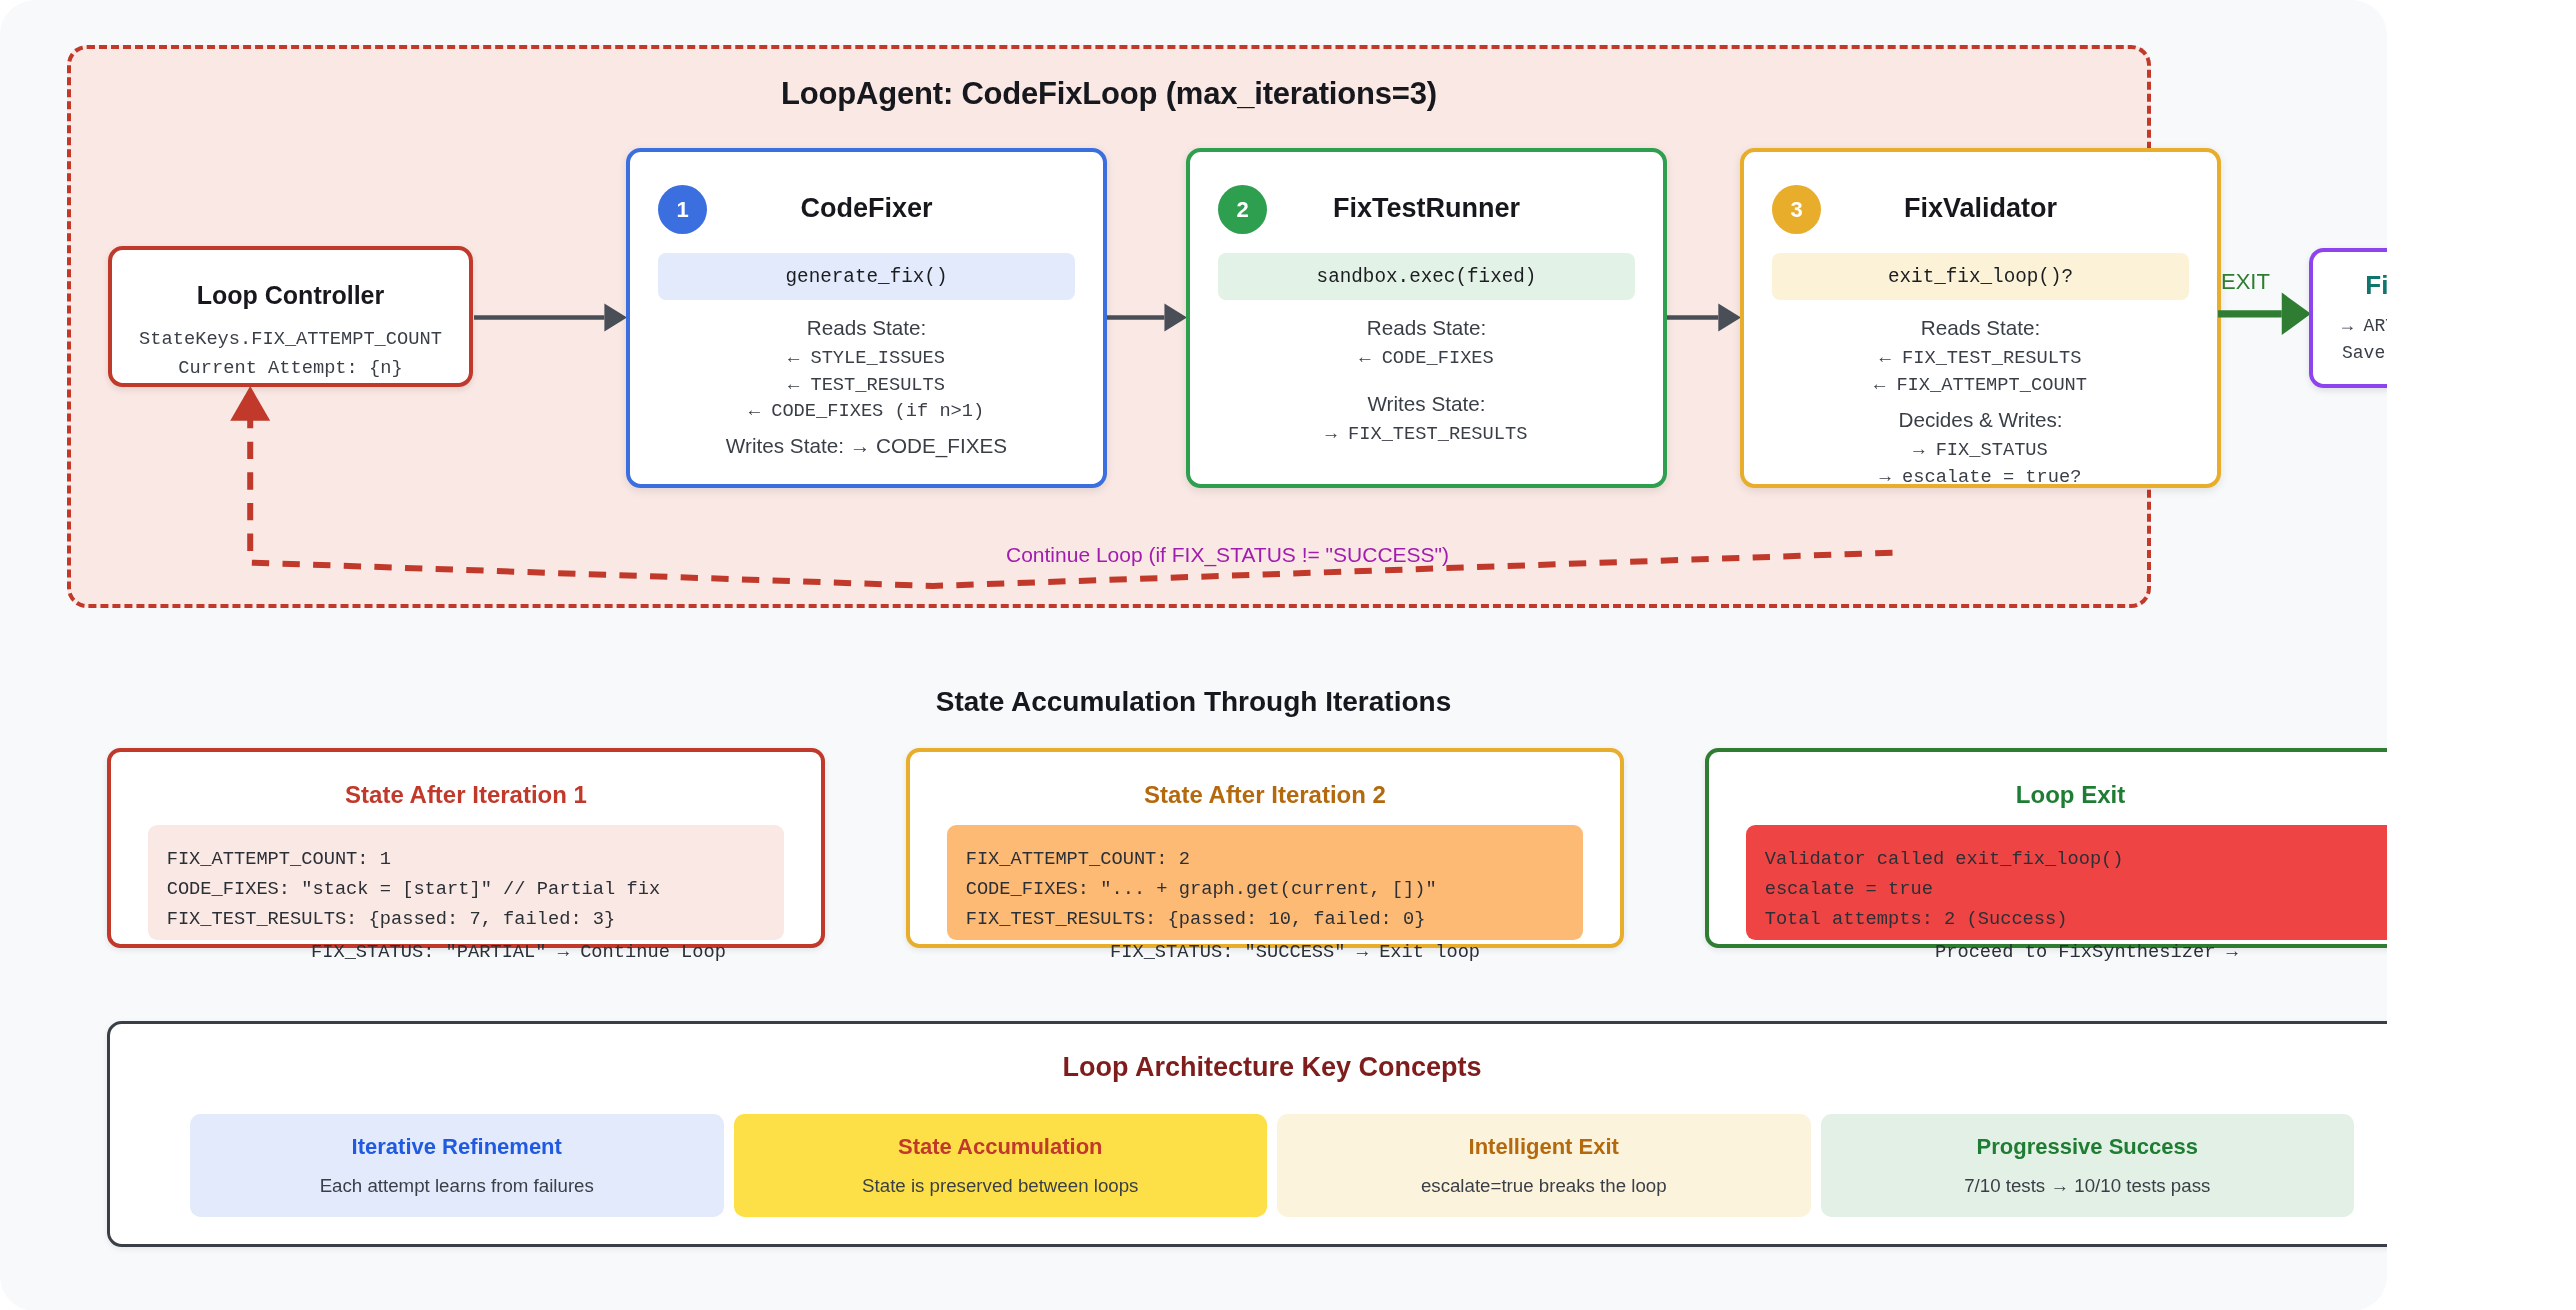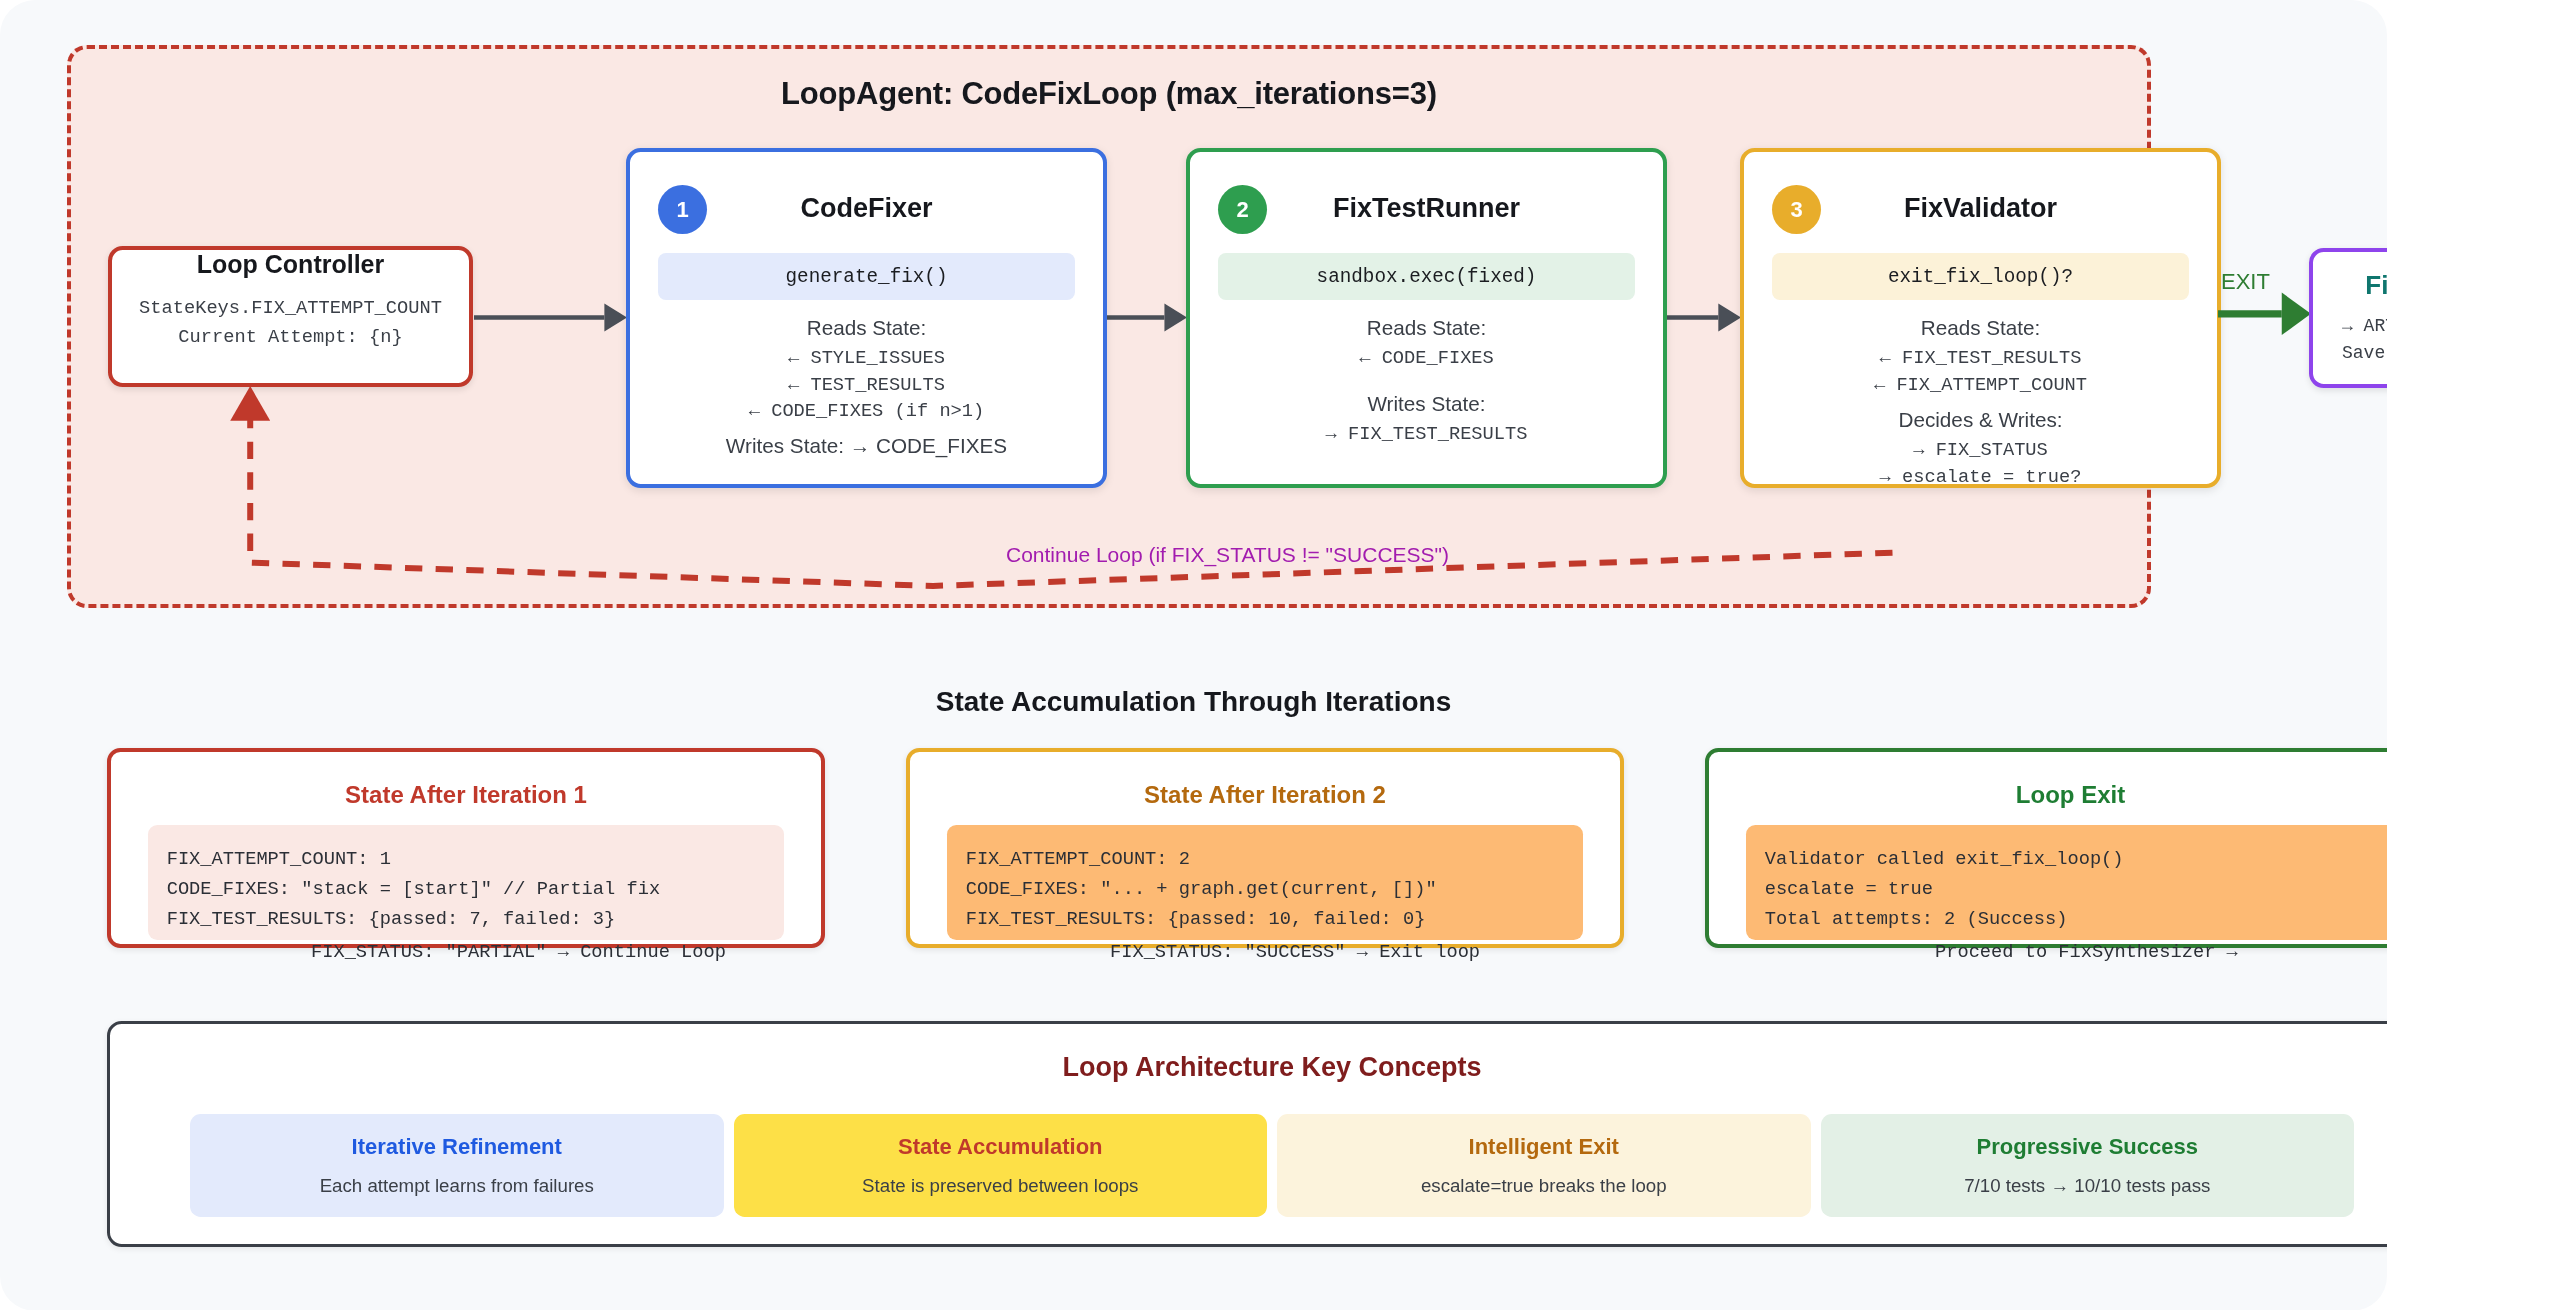--- a/index.html
+++ b/index.html
@@ -53,21 +53,21 @@
     top: 246px;
     width: 365px;
     height: 141px;
     background: #ffffff;
     border: 4px solid #c0392b;
     border-radius: 14.7px;
     box-sizing: border-box;
     display: flex;
     flex-direction: column;
     align-items: center;
-    justify-content: flex-start;
+    justify-content: flex-end;
     box-shadow: 0 2.7px 6.7px rgba(0,0,0,0.10);
   }
   .loop-controller .lc-title {
     font-size: 25px;
     font-weight: bold;
     color: #16181d;
     margin-bottom: 14.7px;
   }
   .loop-controller .lc-line {
     font-family: "Liberation Mono", monospace;
@@ -272,21 +272,21 @@
     left: 37px;
     right: 37px;
     top: 73px;
     height: 115px;
     border-radius: 9.3px;
     padding: 18.7px 18.7px 0 18.7px;
     box-sizing: border-box;
   }
   .blk-1 { background: #fae8e4; }
   .blk-2 { background: #fdba74; }
-  .blk-3 { background: #fdba74; }
+  .blk-3 { background: #ef4444; }
 
   .sc-line {
     font-family: "Liberation Mono", monospace;
     font-size: 18.7px;
     color: #2b2f36;
     line-height: 1.62;
     white-space: nowrap;
   }
   .sc-footer {
     position: absolute;

